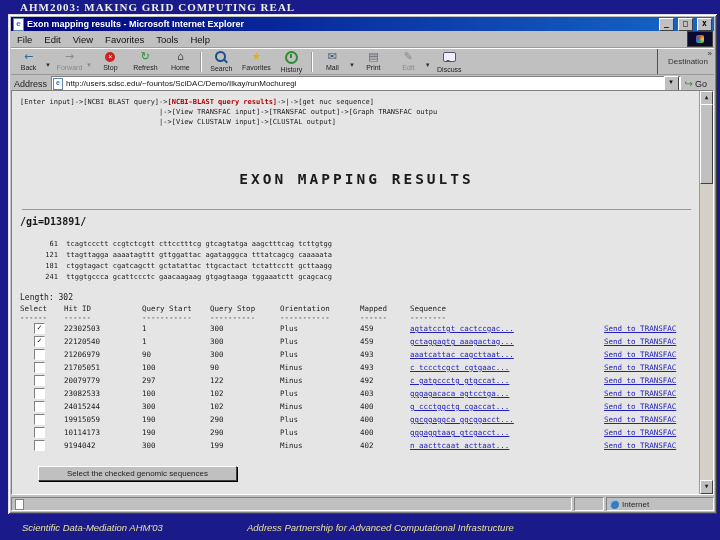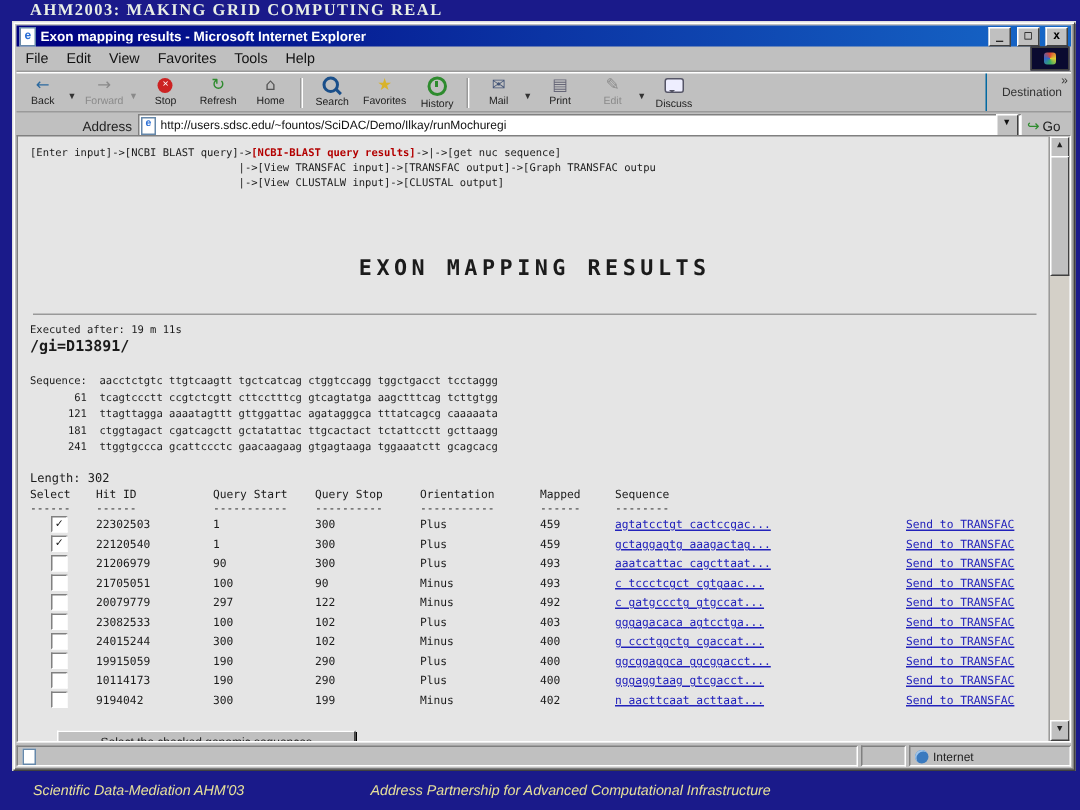--- a/index.html
+++ b/index.html
@@ -46,21 +46,21 @@
        transform:rotate(45deg);right:-4px;bottom:-2px;}
   .icon-css-clock{display:block;width:9px;height:9px;border:2px solid #2e8b2e;border-radius:50%;position:relative;margin:1px 0;}
   .icon-css-clock::after{content:"";position:absolute;left:3px;top:1px;width:2px;height:4px;background:#2e8b2e;}
   .icon-css-bubble{display:block;width:11px;height:8px;border:1px solid #556;border-radius:2px;position:relative;margin:2px 0 3px;background:#eef;}
   .icon-css-bubble::after{content:"";position:absolute;left:2px;bottom:-3px;border:2px solid transparent;border-top-color:#556;}
   .caret{font-size:6px;color:#333;align-self:center;margin:6px 1px 0 -1px;}
   .caret.dis,.lbl.dis{color:#8a8a8a;}
   .tb-sep{width:1px;height:20px;background:#9a9a9a;border-right:1px solid #fff;margin:0 2px;}
   .tb-right{margin-left:auto;display:flex;align-items:center;border-left:1px solid #0369a1;height:25px;padding:0 6px 0 10px;font-size:8px;color:#333;}
   .chevron{position:absolute;right:2px;top:0;font-size:8px;color:#333;}
-  .addressbar{height:17px;display:flex;align-items:center;font-size:9px;gap:4px;padding:0 3px;border-bottom:1px solid #9a9a9a;color:#222;margin-left:41px;}
+  .addressbar{height:17px;display:flex;align-items:center;font-size:9px;gap:4px;padding:0 3px;border-bottom:1px solid #9a9a9a;color:#222;}
   .addr-input{flex:1;height:13px;background:#fff;border:1px solid;border-color:#808080 #fff #fff #808080;
        display:flex;align-items:center;font-size:8px;padding:0 1px;gap:3px;color:#111;}
   .addr-url{flex:1;white-space:nowrap;overflow:hidden;}
   .addr-doc{width:8px;height:10px;background:#fff;border:1px solid #6688aa;color:#2a6fd6;font-size:7px;line-height:8px;text-align:center;font-weight:bold;}
   .addr-drop{width:13px;height:13px;background:#c0c0c0;border:1px solid;border-color:#fff #404040 #404040 #fff;
        font-size:6px;line-height:11px;text-align:center;}
   .go{display:flex;align-items:center;font-size:9px;gap:2px;padding-right:4px;color:#222;}
   .go-icon{color:#2e8b2e;font-size:10px;}
   
   .content{position:absolute;left:3px;right:3px;top:76px;bottom:19px;background:#e5e5e5;
@@ -198,24 +198,22 @@
     </span>
   </div>
 
   <div class="content">
     <div class="pre"><span>[Enter input]-&gt;[NCBI BLAST query]-&gt;</span><span class="wf-red">[NCBI-BLAST query results]</span><span>-&gt;|-&gt;[get nuc sequence]</span></div>
     <div class="pre">                                 |-&gt;[View TRANSFAC input]-&gt;[TRANSFAC output]-&gt;[Graph TRANSFAC outpu</div>
     <div class="pre">                                 |-&gt;[View CLUSTALW input]-&gt;[CLUSTAL output]</div>
 
     <div class="heading">EXON MAPPING RESULTS</div>
     <hr class="rule">
-    <div class="note">Executed after: 19 m 11s</div>
     <div class="gi">/gi=D13891/</div>
 
-    <div class="seqline">Sequence:  aacctctgtc ttgtcaagtt tgctcatcag ctggtccagg tggctgacct tcctaggg</div>
     <div class="seqline">       61  tcagtccctt ccgtctcgtt cttcctttcg gtcagtatga aagctttcag tcttgtgg</div>
     <div class="seqline">      121  ttagttagga aaaatagttt gttggattac agatagggca tttatcagcg caaaaata</div>
     <div class="seqline">      181  ctggtagact cgatcagctt gctatattac ttgcactact tctattcctt gcttaagg</div>
     <div class="seqline">      241  ttggtgccca gcattccctc gaacaagaag gtgagtaaga tggaaatctt gcagcacg</div>
 
     <div class="len">Length: 302</div>
 
     <div class="grid hdr">
       <span>Select</span>
         <span>Hit ID</span>

